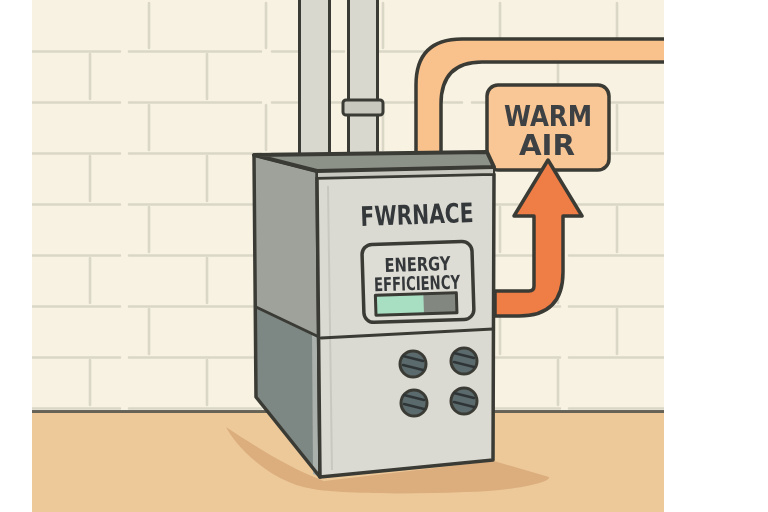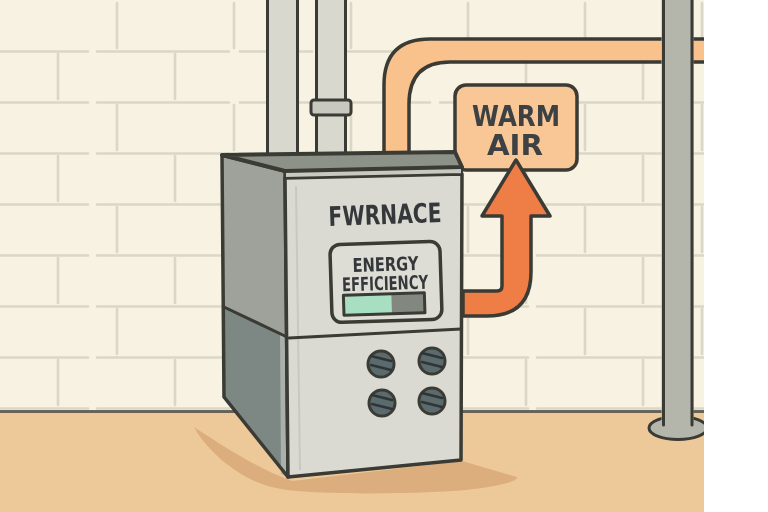--- a/index.html
+++ b/index.html
@@ -1,16 +1,16 @@
 <!DOCTYPE html>
 <html><head>
 <meta charset="utf-8">
 <style>
   html,body{margin:0;padding:0;background:#ffffff;}
-  .stage{width:704px;height:512px;overflow:hidden;position:relative;}
+  .stage{width:632px;height:512px;overflow:hidden;position:relative;margin-left:32px;}
   svg{display:block;}
   text{font-family:"DejaVu Sans","Liberation Sans",sans-serif;font-weight:700;}
   .ol{stroke:#3b3b35;stroke-linejoin:round;stroke-linecap:round;}
 </style>
 </head>
 <body>
 
 <div class="stage">
 <svg width="768" height="512" viewBox="0 0 768 512">
 

